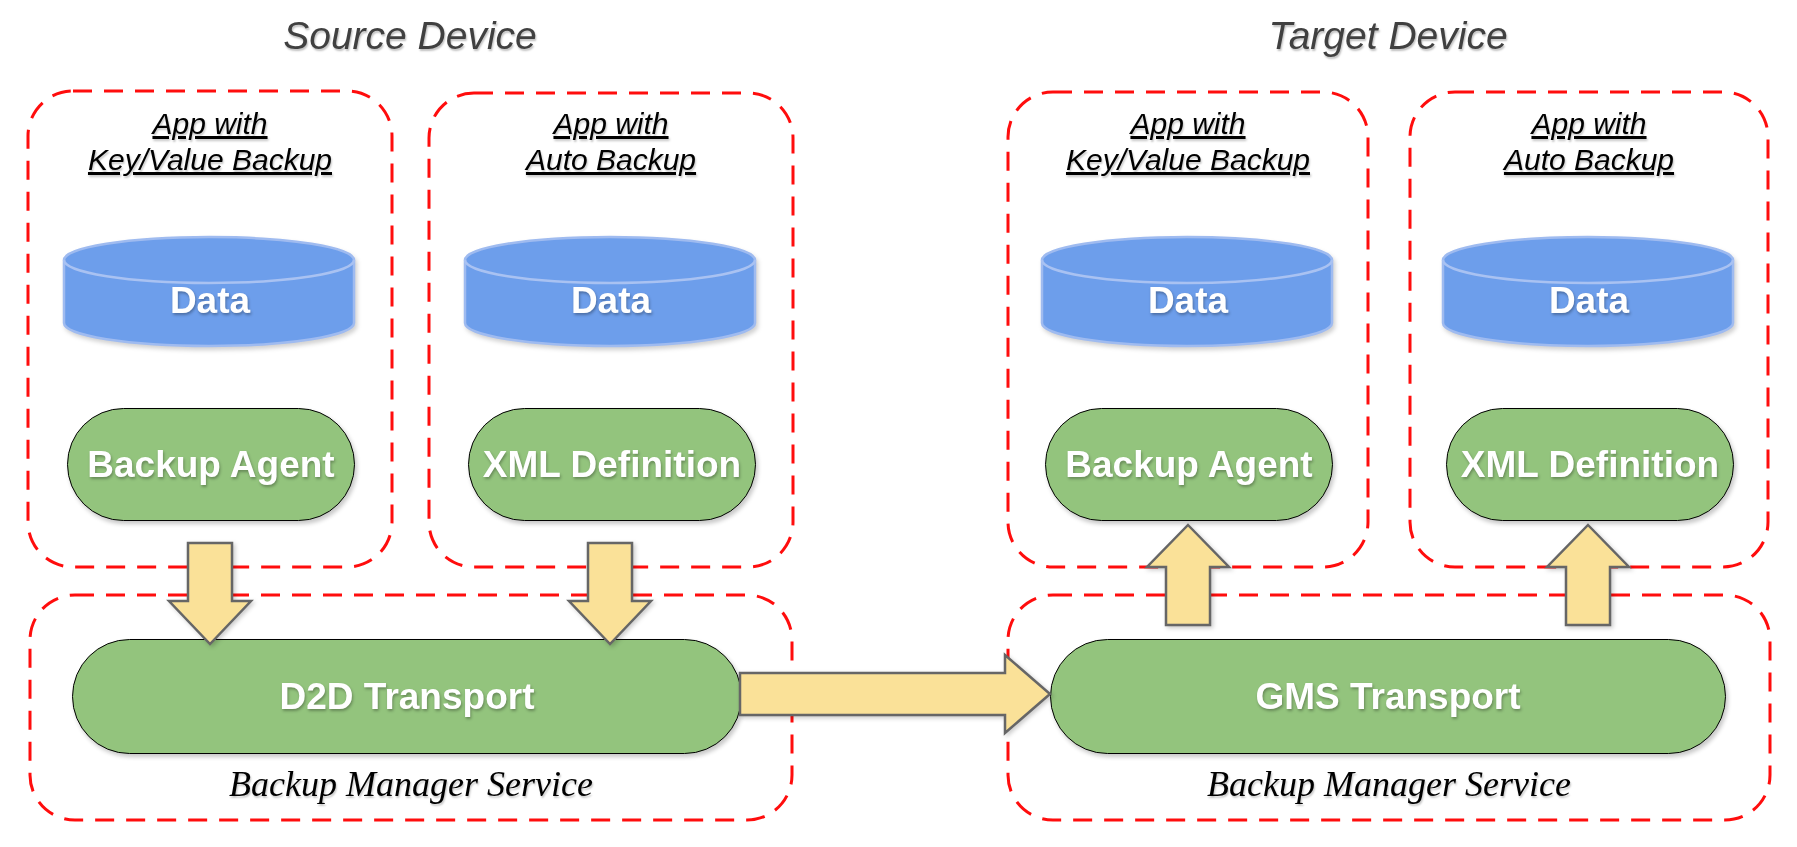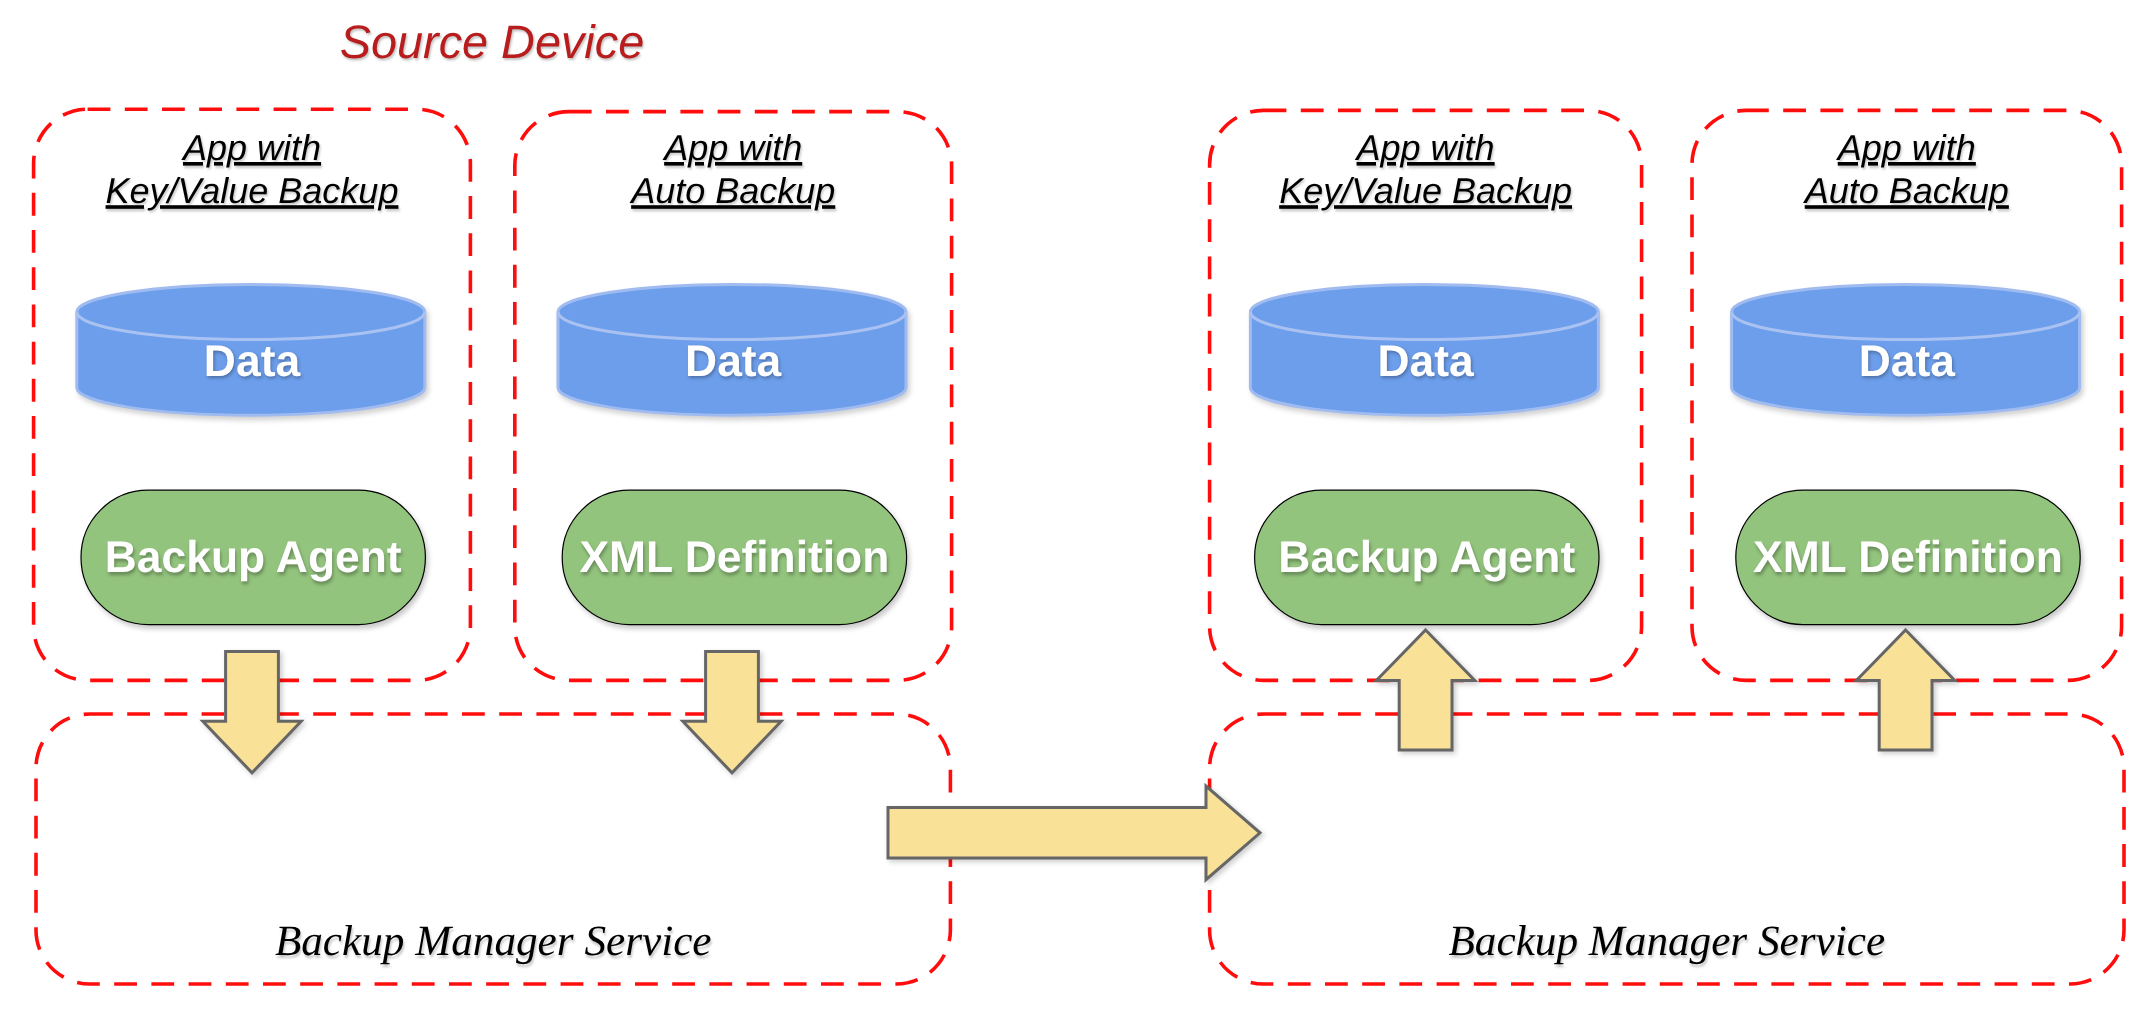--- a/index.html
+++ b/index.html
@@ -7,21 +7,21 @@
     position:relative; width:1797px; height:847px; background:#ffffff;
     font-family:"Liberation Sans", sans-serif; overflow:hidden;
   }
   svg.layer { position:absolute; left:0; top:0; width:1797px; height:847px; }
   .boxes-layer  { z-index:0; }
   .shapes       { z-index:1; }
   .arrows-layer { z-index:2; pointer-events:none; }
 
   .device-title {
     position:absolute; top:14px; width:500px; font-style:italic;
-    font-size:39px; line-height:44px; color:#b91c1c; text-align:center;
+    font-size:39px; line-height:44px; color:#404040; text-align:center;
     text-shadow:1px 2px 2px rgba(0,0,0,0.25); z-index:1;
   }
   .app-label {
     position:absolute; top:106px; font-style:italic; font-size:30px;
     line-height:36px; color:#000; text-align:center;
     text-shadow:1px 2px 2px rgba(0,0,0,0.22); z-index:1;text-decoration:underline;
   }
   .cylinder {
     position:absolute; top:235px; width:296px; height:113px;
     filter:drop-shadow(2px 3px 2px rgba(0,0,0,0.18)); z-index:1;
@@ -56,20 +56,21 @@
   <svg class="layer boxes-layer">
     <rect x="28" y="91" width="364" height="476" rx="45" ry="45" fill="none" stroke-width="3" stroke-dasharray="19 12" stroke="#ff0d0d"></rect>
     <rect x="429" y="93" width="364" height="474" rx="45" ry="45" fill="none" stroke-width="3" stroke-dasharray="19 12" stroke="#ff0d0d"></rect>
     <rect x="1008" y="92" width="360" height="475" rx="45" ry="45" fill="none" stroke-width="3" stroke-dasharray="19 12" stroke="#ff0d0d"></rect>
     <rect x="1410" y="92" width="358" height="475" rx="45" ry="45" fill="none" stroke-width="3" stroke-dasharray="19 12" stroke="#ff0d0d"></rect>
     <rect x="30" y="595" width="762" height="225" rx="45" ry="45" fill="none" stroke-width="3" stroke-dasharray="19 12" stroke="#ff0d0d"></rect>
     <rect x="1008" y="595" width="762" height="225" rx="45" ry="45" fill="none" stroke-width="3" stroke-dasharray="19 12" stroke="#ff0d0d"></rect>
   </svg>
 
   <div class="device-title" style="left:160px;">Source Device</div>
+  <div class="device-title" style="left:1138px;">Target Device</div>
 
   <div class="app-label" style="left:28px;width:364px;">
     <div>App with</div>
     <div>Key/Value Backup</div>
   </div>
   <div class="app-label" style="left:429px;width:364px;">
     <div>App with</div>
     <div>Auto Backup</div>
   </div>
   <div class="app-label" style="left:1008px;width:360px;">
@@ -116,20 +117,26 @@
   <div class="pill small" style="left:468px;">
       <span>XML Definition</span>
     </div>
   <div class="pill small" style="left:1045px;">
       <span>Backup Agent</span>
     </div>
   <div class="pill small" style="left:1446px;">
       <span>XML Definition</span>
     </div>
 
+  <div class="pill wide" style="left:72px;width:668px;">
+      <span>D2D Transport</span>
+    </div>
+  <div class="pill wide" style="left:1050px;width:674px;">
+      <span>GMS Transport</span>
+    </div>
 
   <div class="bms-label" style="left:30px;">Backup Manager Service</div>
   <div class="bms-label" style="left:1008px;">Backup Manager Service</div>
 
   <svg class="layer arrows-layer">
     <polygon points="188,543 232,543 232,601 251,601 210,644 169,601 188,601" stroke="#666666" stroke-width="2.5" stroke-linejoin="miter" fill="#fae198"></polygon>
     <polygon points="588,543 632,543 632,601 651,601 610,644 569,601 588,601" stroke="#666666" stroke-width="2.5" stroke-linejoin="miter" fill="#fae198"></polygon>
     <polygon points="740,673 1005,673 1005,655 1050,694 1005,733 1005,715 740,715" stroke="#666666" stroke-width="2.5" stroke-linejoin="miter" fill="#fae198"></polygon>
     <polygon points="1188,525 1229,567 1210,567 1210,625 1166,625 1166,567 1147,567" stroke="#666666" stroke-width="2.5" stroke-linejoin="miter" fill="#fae198"></polygon>
     <polygon points="1588,525 1629,567 1610,567 1610,625 1566,625 1566,567 1547,567" stroke="#666666" stroke-width="2.5" stroke-linejoin="miter" fill="#fae198"></polygon>

